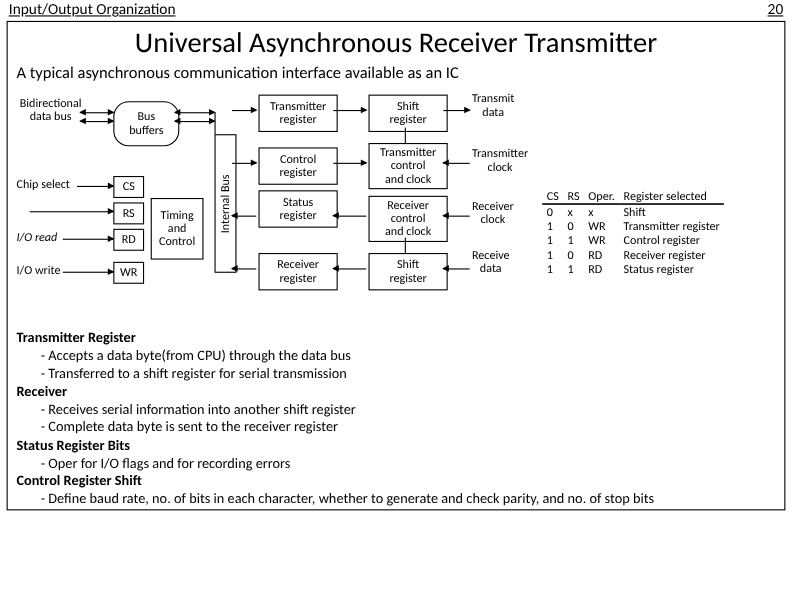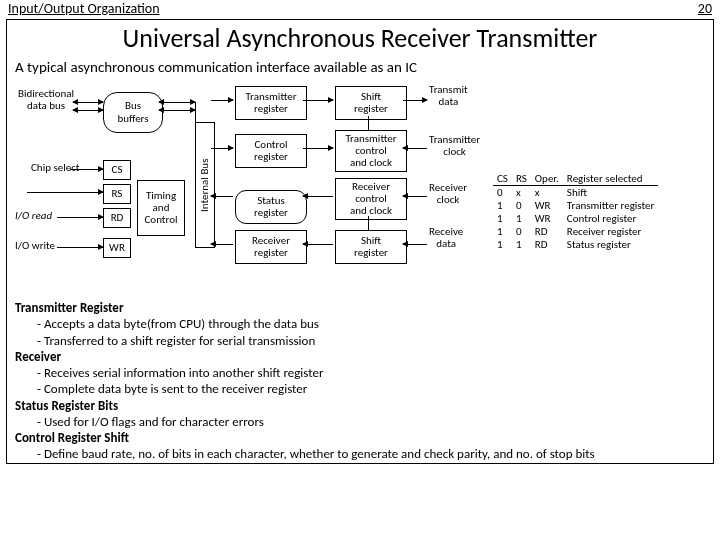--- a/index.html
+++ b/index.html
@@ -32,21 +32,21 @@
 </div>
 
 <div class="frame">
   <div class="title">Universal Asynchronous Receiver Transmitter</div>
   <div class="intro">A typical asynchronous communication interface available as an IC</div>
 
   <div class="diagram">
 
     <div class="lbl" style="left:0;top:6px;width:62px;white-space:pre-line;">Bidirectional
 data bus</div>
-    <div class="lbl" style="left:16px;top:80px;">Chip select</div>
+    <div class="lbl" style="left:0;top:80px;">Chip select</div>
     <div class="lbl" style="left:0;top:128px;font-style:italic;">I/O read</div>
     <div class="lbl" style="left:0;top:158px;">I/O write</div>
 
     <div class="arrow-h l r" style="left:58px;top:20px;width:30px;"></div>
     <div class="arrow-h l r" style="left:58px;top:28px;width:30px;"></div>
     <div class="arrow-h r" style="left:55px;top:87px;width:33px;"></div>
     <div class="arrow-h r" style="left:12px;top:110px;width:76px;"></div>
     <div class="arrow-h r" style="left:42px;top:135px;width:46px;"></div>
     <div class="arrow-h r" style="left:42px;top:165px;width:46px;"></div>
 
@@ -65,21 +65,21 @@
     <div class="box vbox" style="left:180px;top:40px;width:14px;height:120px;">Internal Bus</div>
 
     <div class="arrow-h l r" style="left:144px;top:20px;width:36px;"></div>
     <div class="arrow-h l r" style="left:144px;top:28px;width:36px;"></div>
     <div class="arrow-v" style="left:180px;top:20px;height:20px;"></div>
 
     <div class="box" style="left:220px;top:4px;width:66px;height:28px;white-space:pre-line;">Transmitter
 register</div>
     <div class="box" style="left:220px;top:52px;width:66px;height:28px;white-space:pre-line;">Control
 register</div>
-    <div class="box" style="left:220px;top:108px;width:66px;height:28px;white-space:pre-line;border-radius:11px;">Status
+    <div class="box" style="left:220px;top:91px;width:66px;height:28px;white-space:pre-line;">Status
 register</div>
     <div class="box" style="left:220px;top:148px;width:66px;height:28px;white-space:pre-line;">Receiver
 register</div>
 
     <div class="arrow-h r" style="left:196px;top:18px;width:22px;"></div>
     <div class="arrow-h r" style="left:196px;top:66px;width:22px;"></div>
     <div class="arrow-h l" style="left:196px;top:114px;width:22px;"></div>
     <div class="arrow-h l" style="left:196px;top:162px;width:22px;"></div>
 
     <div class="box" style="left:320px;top:4px;width:66px;height:28px;white-space:pre-line;">Shift
@@ -159,17 +159,17 @@
   </div>
 
   <div class="desc">
     <div><b>Transmitter Register</b></div>
     <div class="ind1">- Accepts a data byte(from CPU) through the data bus</div>
     <div class="ind1">- Transferred to a shift register for serial transmission</div>
     <div><b>Receiver</b></div>
     <div class="ind1">- Receives serial information into another shift register</div>
     <div class="ind1">- Complete data byte is sent to the receiver register</div>
     <div><b>Status Register Bits</b></div>
-    <div class="ind1">- Used for I/O flags and for character errors</div>
+    <div class="ind1">- Oper for I/O flags and for recording errors</div>
     <div><b>Control Register Shift</b></div>
     <div class="ind1">- Define baud rate, no. of bits in each character, whether to generate and check parity, and no. of stop bits</div>
   </div>
 </div>
 
 </body></html>

